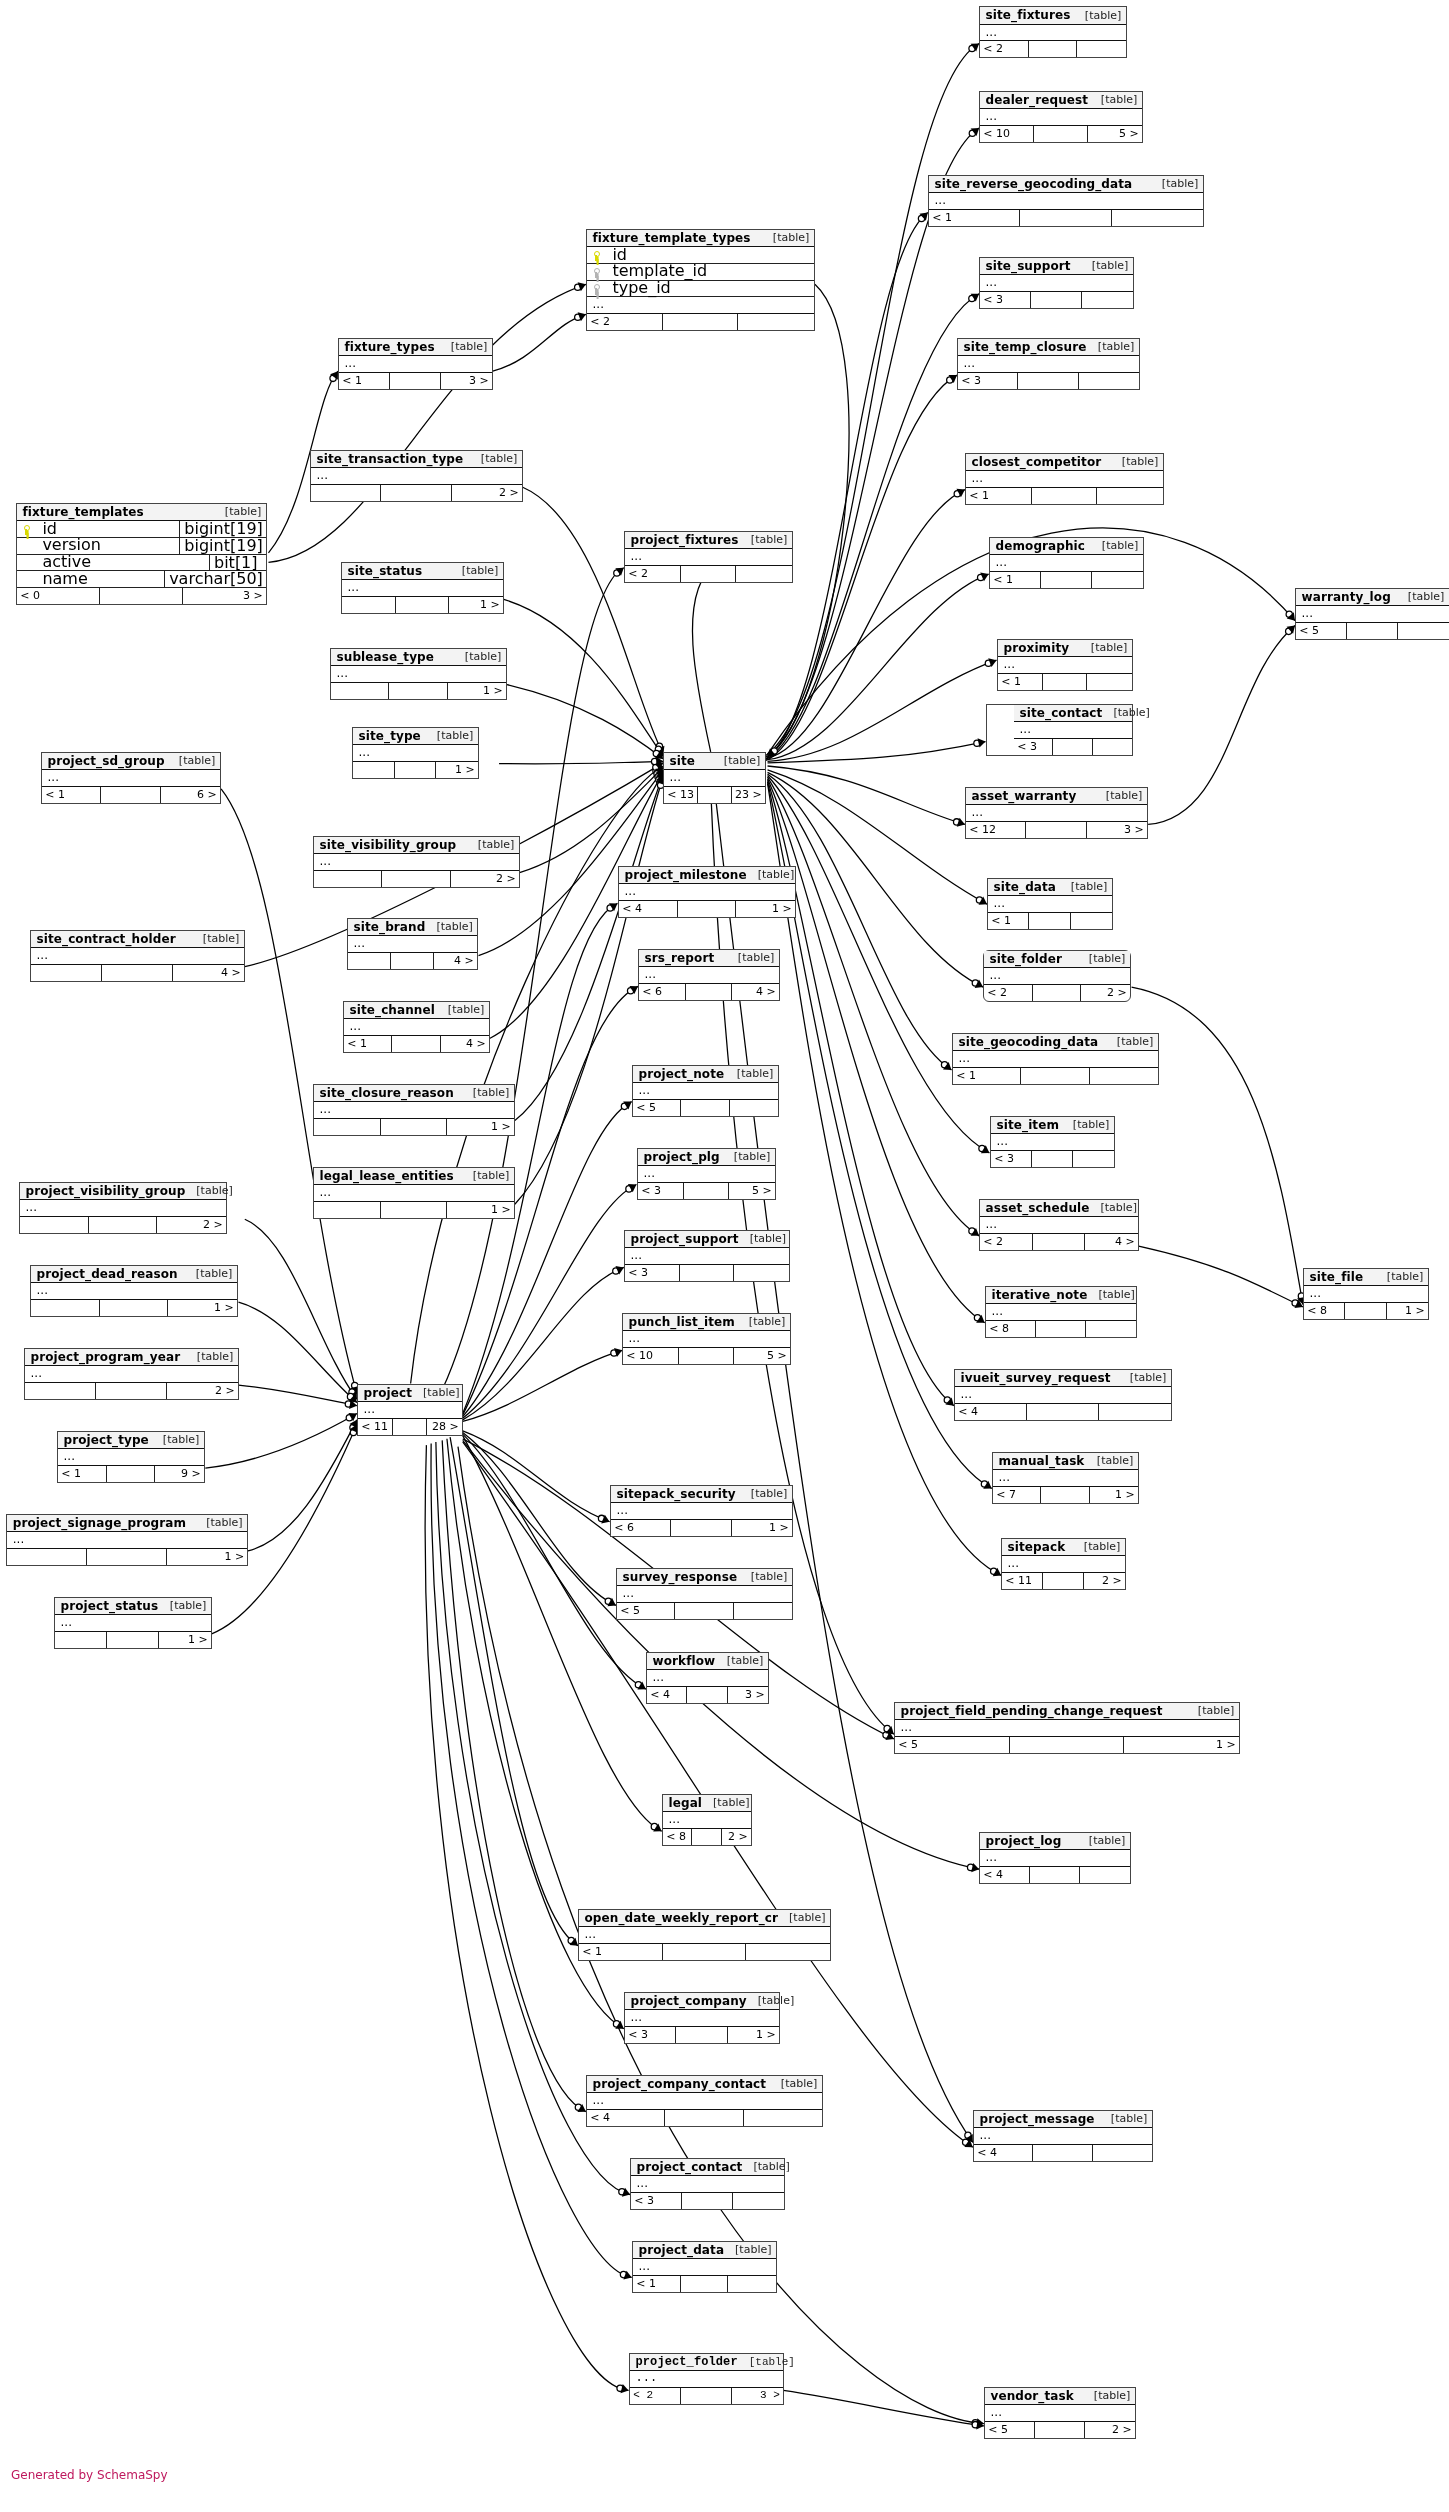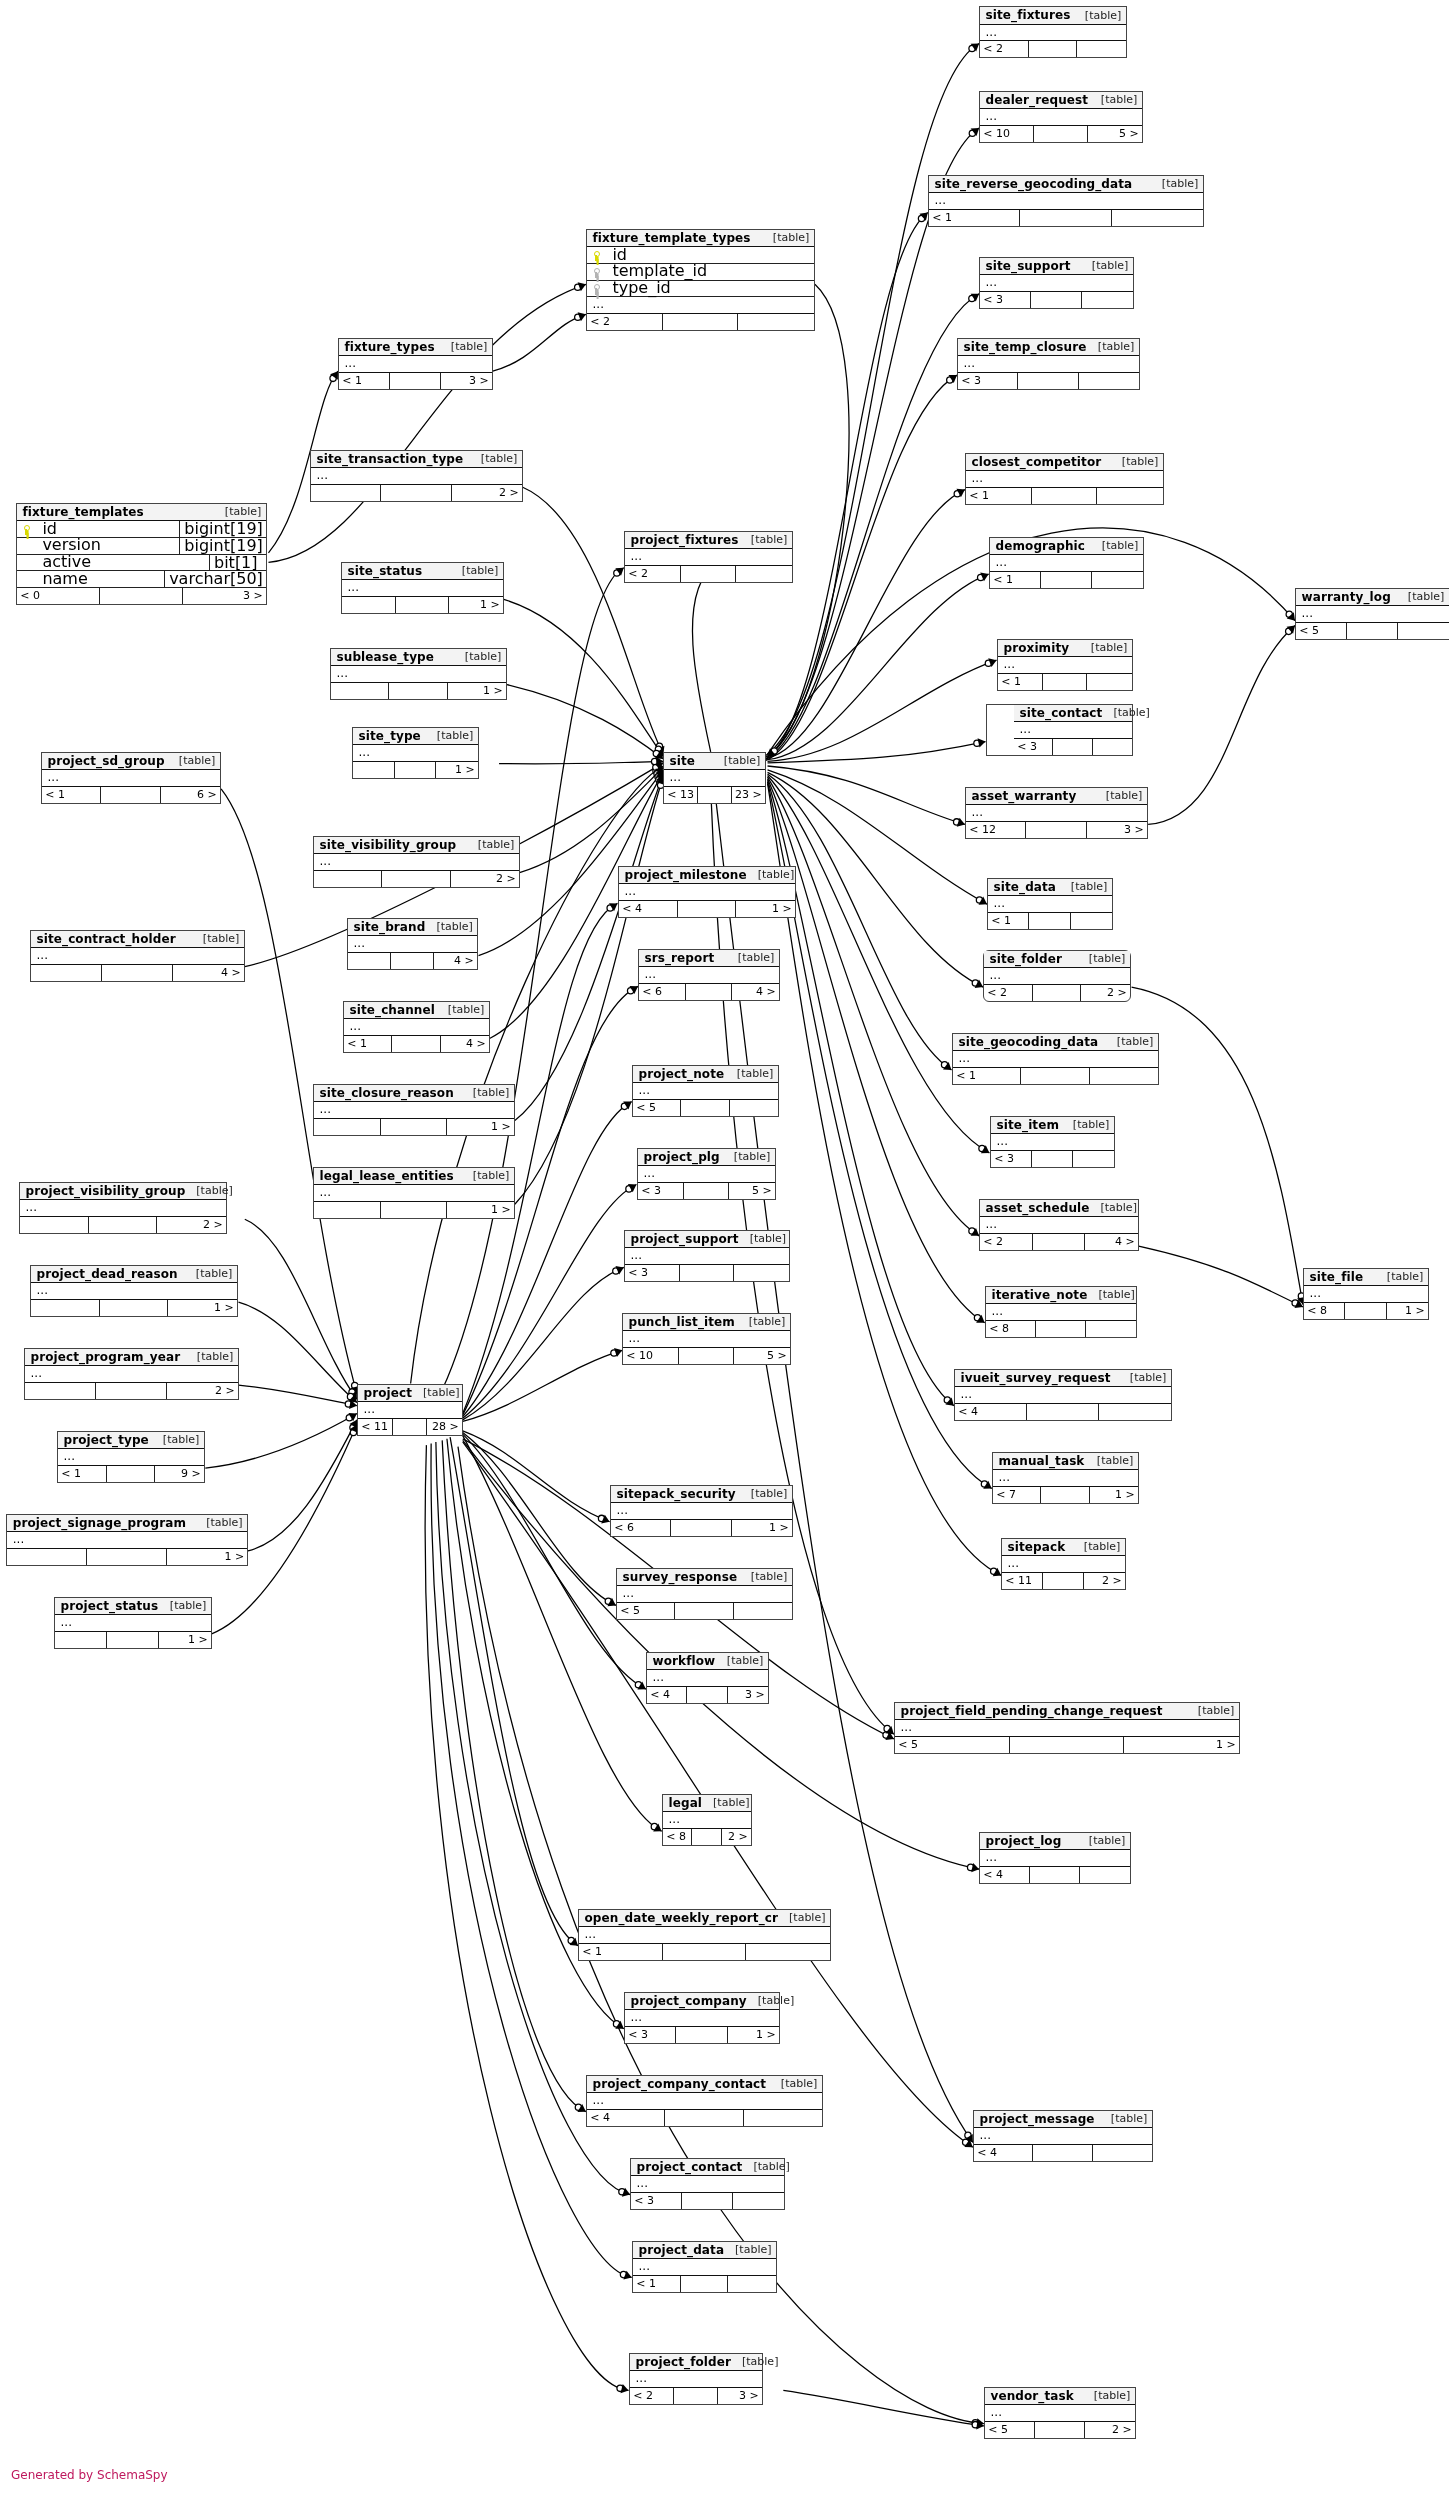--- a/index.html
+++ b/index.html
@@ -1066,21 +1066,21 @@
         <span class="tname">project_data</span>
         <span class="ttag">[table]</span>
       </div>
       <div class="tbody">...</div>
       <div class="tfoot">
         <div class="fc left">&lt; 1</div>
         <div class="fc"></div>
         <div class="fc"></div>
       </div>
     </div>
-    <div class="table" style="left: 629px; top: 2353px; width: 134px;">
+    <div class="table" style="left: 629px; top: 2353px; width: 155px; font-family: Liberation Mono, monospace;">
       <div class="thead">
         <span class="tname">project_folder</span>
         <span class="ttag">[table]</span>
       </div>
       <div class="tbody">...</div>
       <div class="tfoot">
         <div class="fc left">&lt; 2</div>
         <div class="fc"></div>
         <div class="fc">3 &gt;</div>
       </div>

